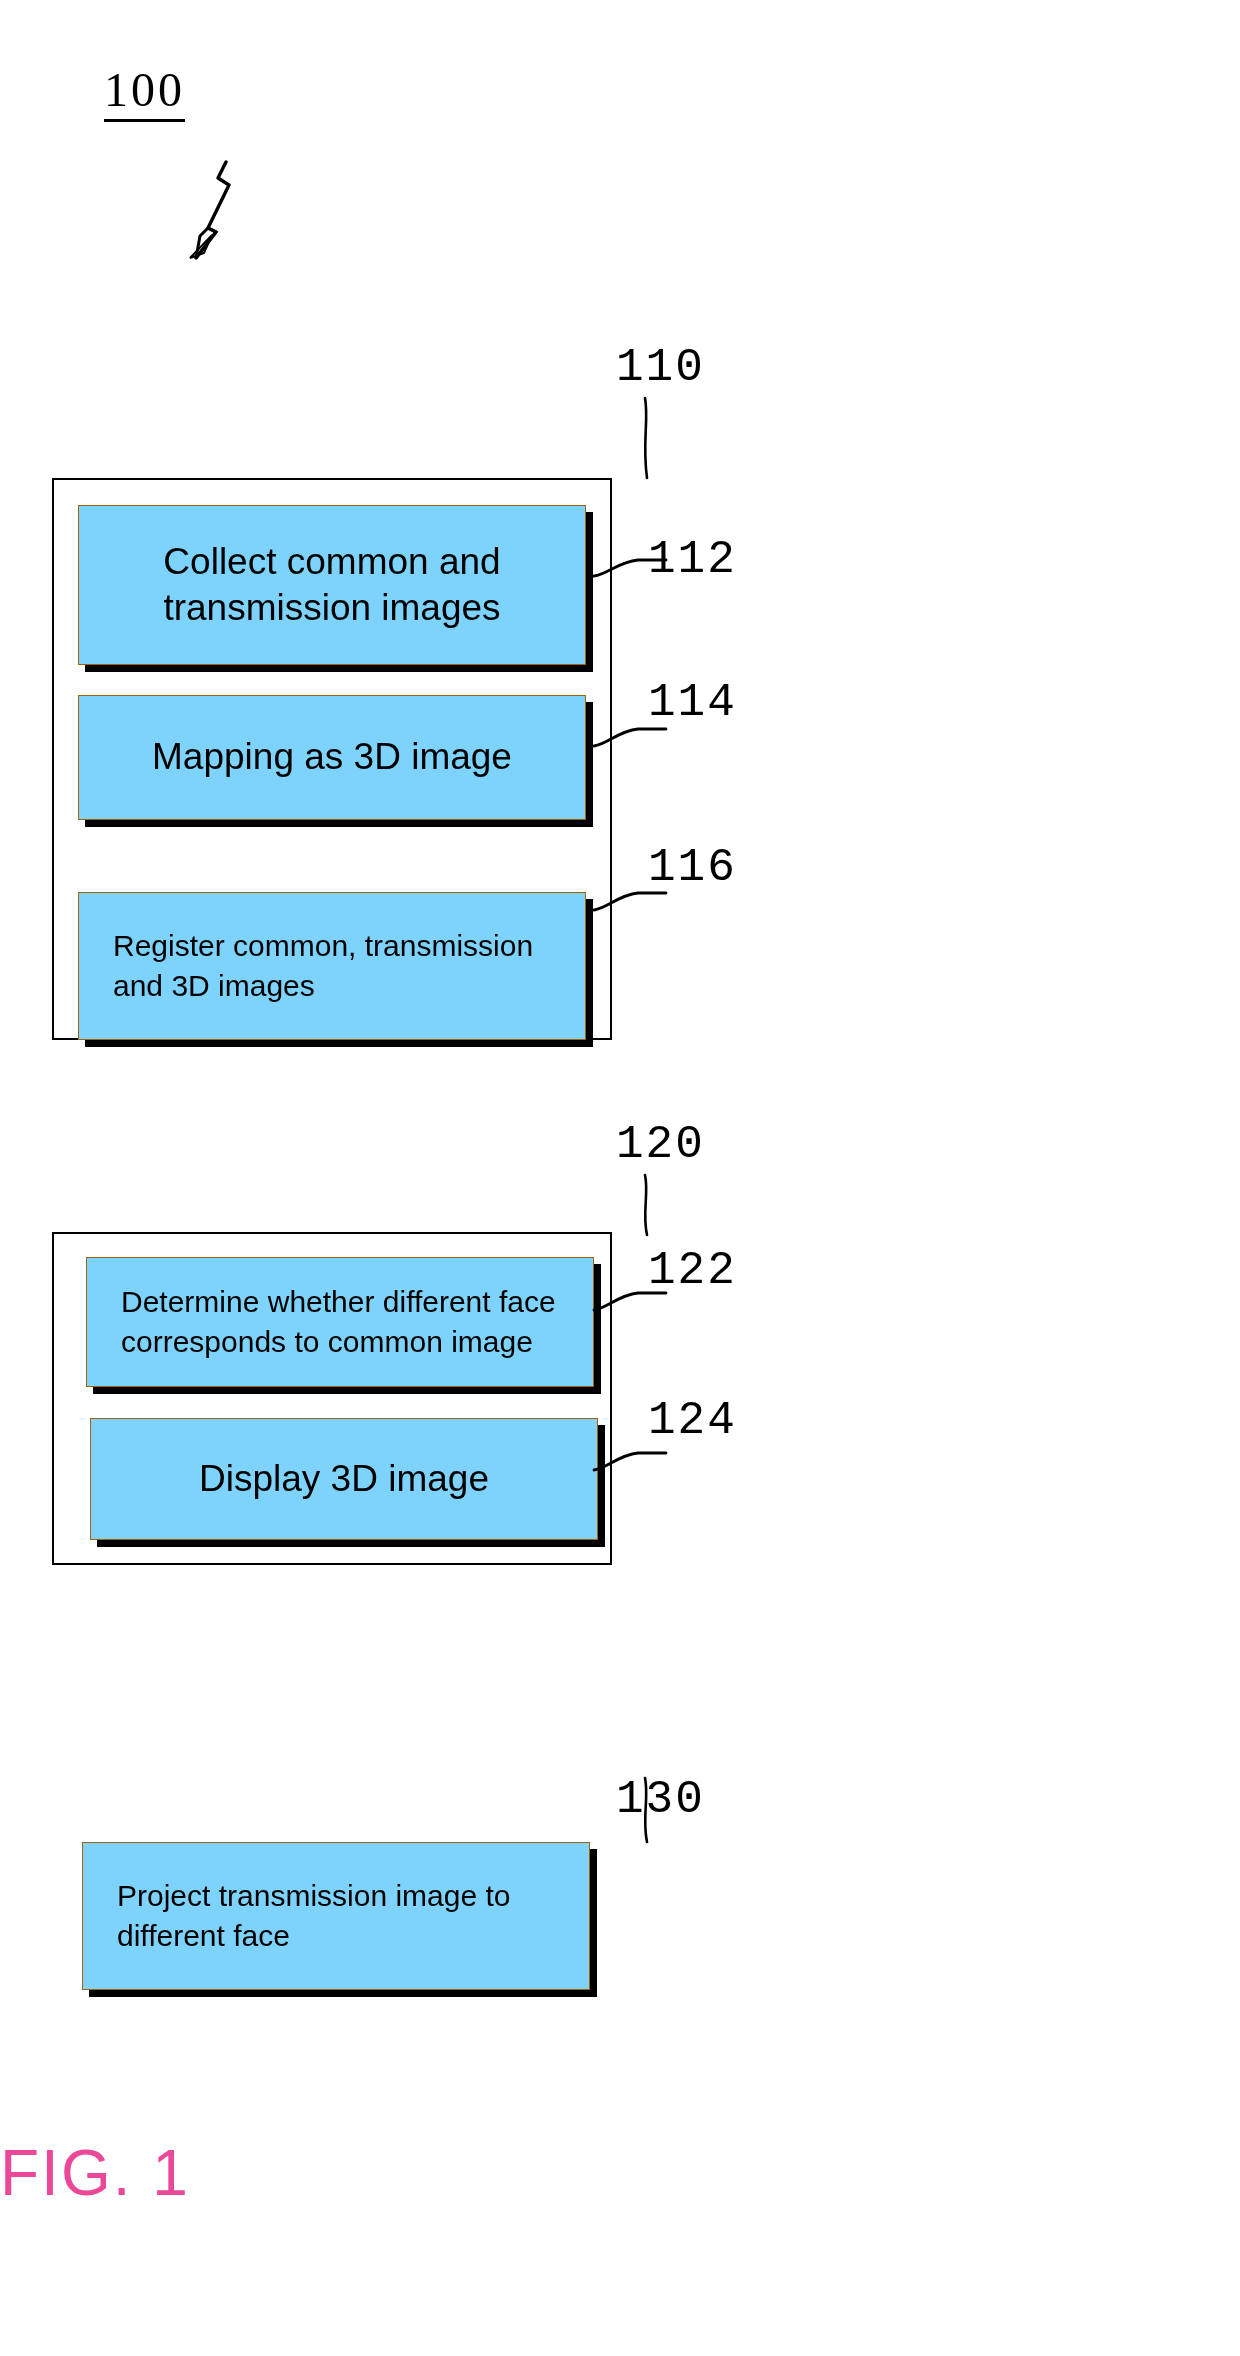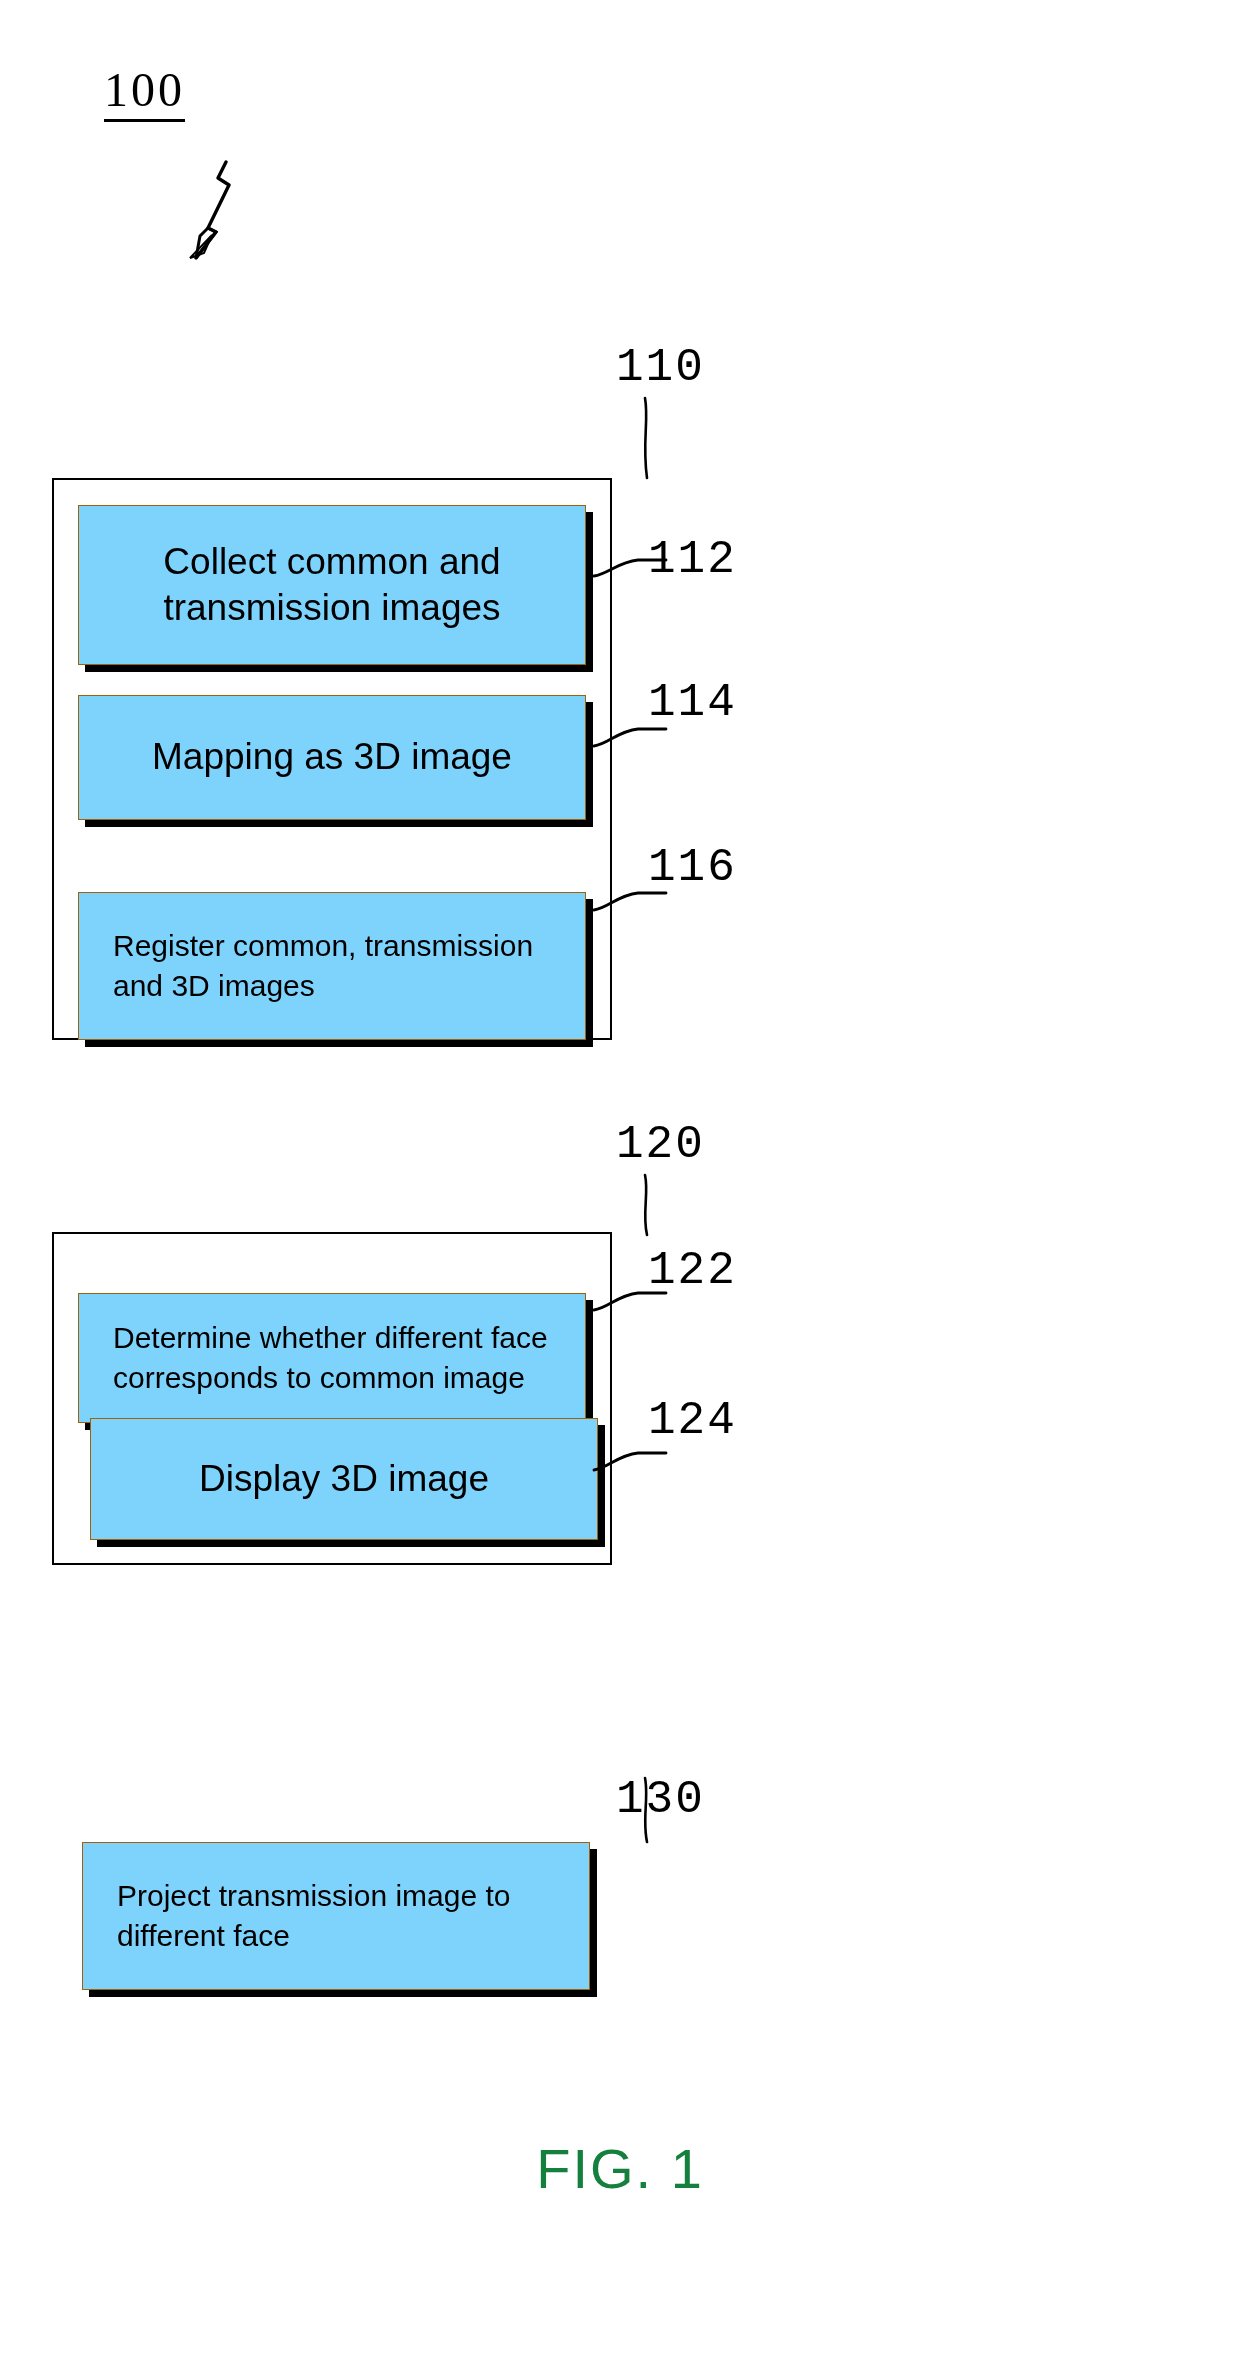--- a/index.html
+++ b/index.html
@@ -92,25 +92,25 @@
     stroke: #000;
     fill: none;
   }
 
   
   .fig-caption {
     position: absolute;
     left: 0;
     right: 0;
     top: 2136px;
-    text-align: center;
+    text-align: left;
     font-family: "Liberation Sans", sans-serif;
-    font-size: 56px;
+    font-size: 64px;
     letter-spacing: 2px;
-    color: #15803d;
+    color: #ec4899;
   }
 </style>
 </head>
 <body>
 
 <div class="figure-root">
 
   <div class="title-100">100</div>
 
   <svg class="leader-svg" style="left:130px; top:140px; width:140px; height:130px;" viewBox="0 0 140 130">
@@ -156,21 +156,21 @@
   </svg>
   <div class="ref-num" style="left:648px; top:845px;">116</div>
 
   <div class="ref-num" style="left:616px; top:1122px;">120</div>
   <svg class="leader-svg" style="left:636px; top:1175px; width:30px; height:62px;" viewBox="0 0 30 62">
     <path d="M 9 0 C 13 18, 6 38, 11 60" stroke-width="2.6" stroke-linecap="round"></path>
   </svg>
 
   <div class="group-box" style="left:52px; top:1232px; width:560px; height:333px;"></div>
 
-  <div class="step-box left" style="left:78px; top:1257px; width:508px; height:130px;margin-top:36px;">
+  <div class="step-box left" style="left:86px; top:1257px; width:508px; height:130px;">
     <div class="step-text">
       <span>Determine whether different face</span><br>
       <span>corresponds to common image</span>
     </div>
   </div>
   <svg class="leader-svg" style="left:592px; top:1280px; width:80px; height:40px;" viewBox="0 0 80 40">
     <path d="M 2 30 C 16 28, 26 15, 46 13 L 74 13" stroke-width="2.8" stroke-linecap="round"></path>
   </svg>
   <div class="ref-num" style="left:648px; top:1248px;">122</div>
 

